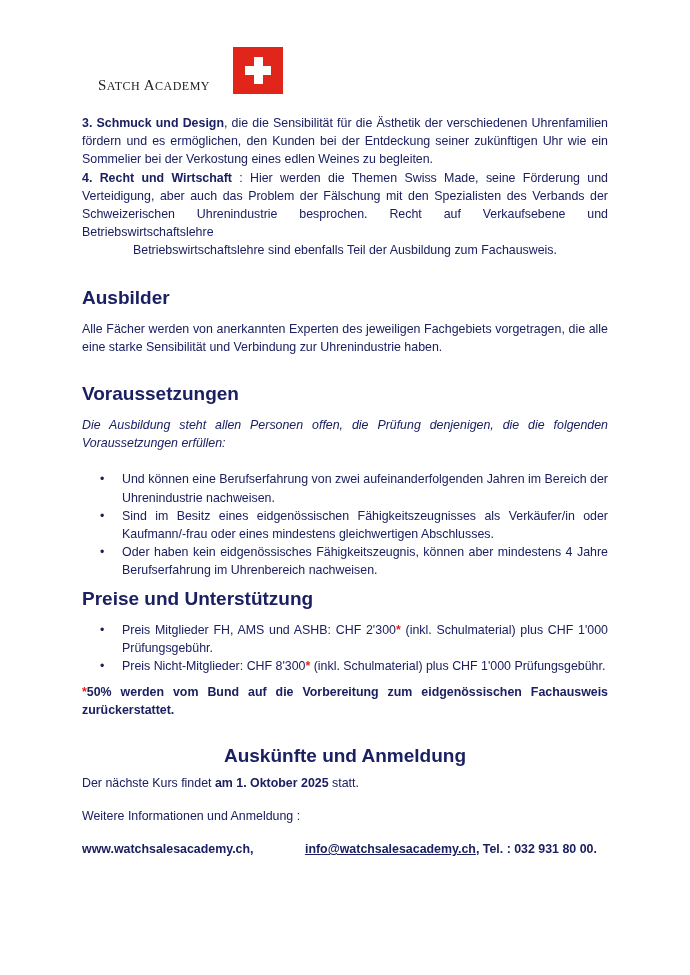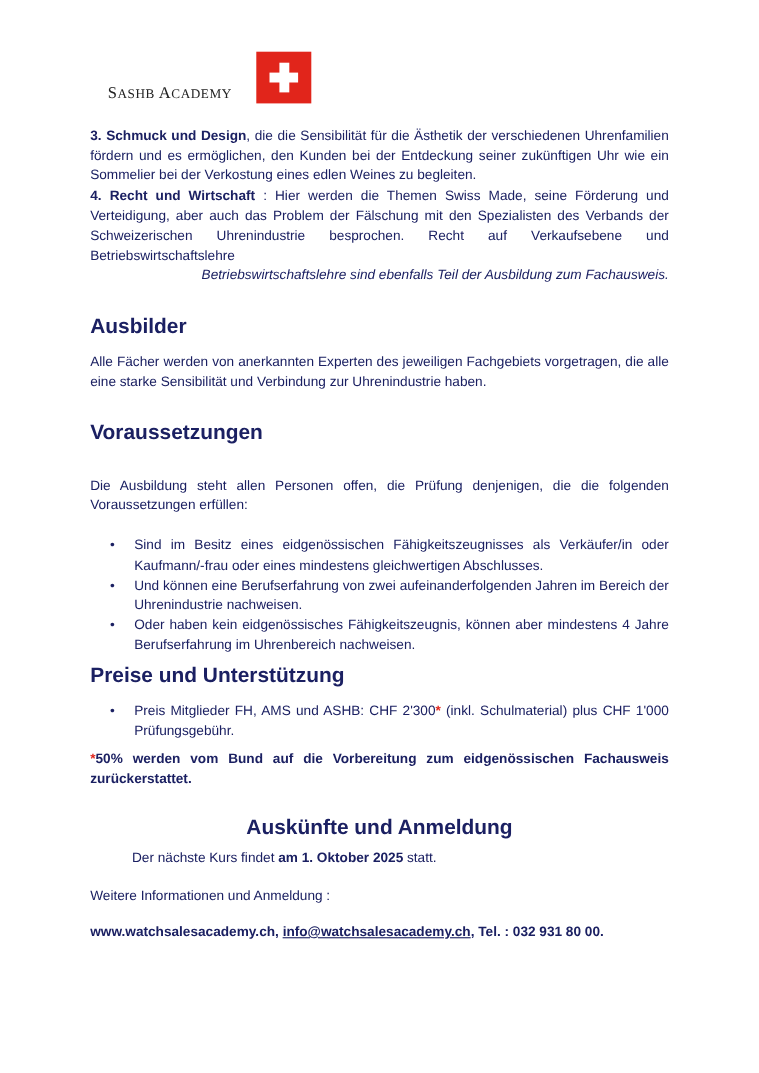--- a/index.html
+++ b/index.html
@@ -13,53 +13,54 @@
   .flag .h { position: absolute; left: 12px; top: 19px; width: 26px; height: 9px; background: #fff; }
   .flag .v { position: absolute; left: 20.5px; top: 10px; width: 9px; height: 27px; background: #fff; }
   .content { position: absolute; left: 82px; top: 114px; width: 526px; font-size: 12.4px; line-height: 18.2px; }
   p { margin: 0; text-align: justify; }
   .b { font-weight: bold; }
   h2 { margin: 0; font-size: 19px; font-weight: bold; line-height: 20px; color: #1b2062; }
   ul { margin: 0; padding-left: 40px; list-style: none; }
   li { position: relative; text-align: justify; }
   li::before { content: "•"; position: absolute; left: -22px; }
   .red { color: #e1251b; font-weight: bold; }
-  .link { text-decoration: underline; }
+  .link { text-decoration: underline; margin-left: 48px; }
 </style>
 </head>
 <body>
 
 <div class="logo">
-  <div class="logo-sub"><span>S</span><span class="small">ASHB </span><span>A</span><span class="small">CADEMY</span></div>
+  <div class="logo-sub"><span>S</span><span class="small">ATCH </span><span>A</span><span class="small">CADEMY</span></div>
   <div class="flag">
       <div class="h"></div>
       <div class="v"></div>
     </div>
 </div>
 
 <div class="content">
   <p><span class="b">3. Schmuck und Design</span><span>, die die Sensibilität für die Ästhetik der verschiedenen Uhrenfamilien fördern und es ermöglichen, den Kunden bei der Entdeckung seiner zukünftigen Uhr wie ein Sommelier bei der Verkostung eines edlen Weines zu begleiten.</span></p>
 
   <p style="margin-top:0;text-align:justify;"><span class="b">4. Recht und Wirtschaft</span><span> : Hier werden die Themen Swiss Made, seine Förderung und Verteidigung, aber auch das Problem der Fälschung mit den Spezialisten des Verbands der Schweizerischen Uhrenindustrie besprochen. Recht auf Verkaufsebene und Betriebswirtschaftslehre</span></p>
-  <p style="text-align:right;font-style:italic;">Betriebswirtschaftslehre sind ebenfalls Teil der Ausbildung zum Fachausweis.</p>
+  <p style="text-align:center;">Betriebswirtschaftslehre sind ebenfalls Teil der Ausbildung zum Fachausweis.</p>
 
   <h2 style="margin-top:28px;">Ausbilder</h2>
   <p style="margin-top:12px;">Alle Fächer werden von anerkannten Experten des jeweiligen Fachgebiets vorgetragen, die alle eine starke Sensibilität und Verbindung zur Uhrenindustrie haben.</p>
 
   <h2 style="margin-top:28px;">Voraussetzungen</h2>
-  <p style="margin-top:28px;">Die Ausbildung steht allen Personen offen, die Prüfung denjenigen, die die folgenden Voraussetzungen erfüllen:</p>
+  <p style="margin-top:12px;font-style:italic;">Die Ausbildung steht allen Personen offen, die Prüfung denjenigen, die die folgenden Voraussetzungen erfüllen:</p>
   <ul style="margin-top:18px;">
+    <li>Und können eine Berufserfahrung von zwei aufeinanderfolgenden Jahren im Bereich der Uhrenindustrie nachweisen.</li>
     <li>Sind im Besitz eines eidgenössischen Fähigkeitszeugnisses als Verkäufer/in oder Kaufmann/-frau oder eines mindestens gleichwertigen Abschlusses.</li>
-    <li>Und können eine Berufserfahrung von zwei aufeinanderfolgenden Jahren im Bereich der Uhrenindustrie nachweisen.</li>
     <li>Oder haben kein eidgenössisches Fähigkeitszeugnis, können aber mindestens 4 Jahre Berufserfahrung im Uhrenbereich nachweisen.</li>
   </ul>
 
   <h2 style="margin-top:9px;">Preise und Unterstützung</h2>
   <ul style="margin-top:12px;">
     <li><span>Preis Mitglieder FH, AMS und ASHB: CHF 2'300</span><span class="red">*</span><span> (inkl. Schulmaterial) plus CHF 1'000 Prüfungsgebühr.</span></li>
+    <li><span>Preis Nicht-Mitglieder: CHF 8'300</span><span class="red">*</span><span> (inkl. Schulmaterial) plus CHF 1'000 Prüfungsgebühr.</span></li>
   </ul>
   <p style="margin-top:8px;" class="b"><span class="red">*</span><span>50% werden vom Bund auf die Vorbereitung zum eidgenössischen Fachausweis zurückerstattet.</span></p>
 
   <h2 style="margin-top:26px;text-align:center;">Auskünfte und Anmeldung</h2>
-  <p style="margin-top:8px;margin-left:38px;"><span>Der nächste Kurs findet </span><span class="b">am 1. Oktober 2025</span><span> statt.</span></p>
+  <p style="margin-top:8px;"><span>Der nächste Kurs findet </span><span class="b">am 1. Oktober 2025</span><span> statt.</span></p>
   <p style="margin-top:15px;">Weitere Informationen und Anmeldung :</p>
   <p style="margin-top:15px;" class="b"><span>www.watchsalesacademy.ch</span><span>, </span><span class="link">info@watchsalesacademy.ch</span><span>, Tel. : 032 931 80 00.</span></p>
 </div>
 
 </body></html>

